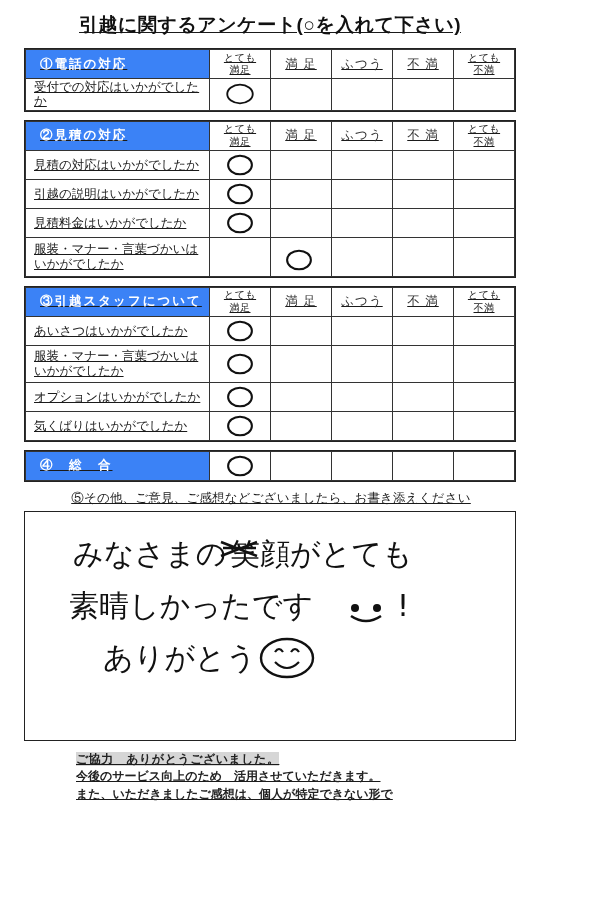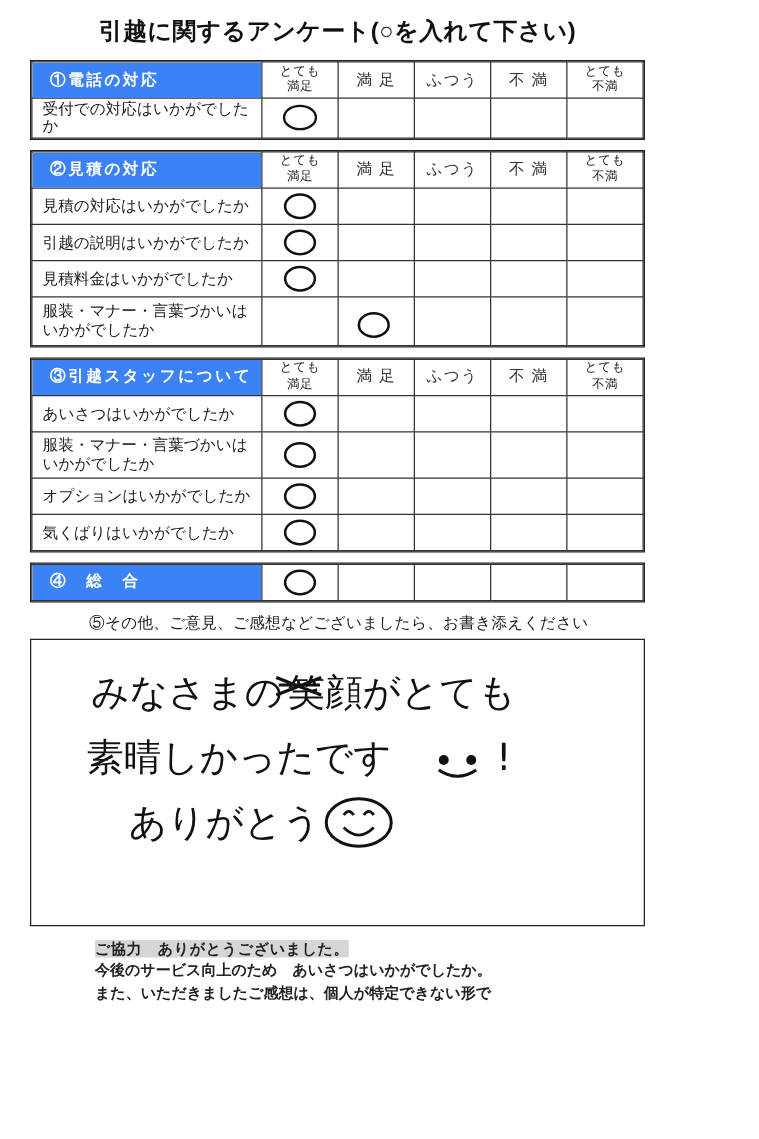--- a/index.html
+++ b/index.html
@@ -14,20 +14,21 @@
     font-family: "Liberation Sans", sans-serif;
     color: #1a1a1a;
     overflow: hidden;
   }
   .page {
     position: relative;
     width: 540px;
     height: 911px;
     box-sizing: border-box;
     padding: 0 24px;
+    text-decoration: underline;
   }
   .title {
     text-align: center;
     font-size: 19px;
     font-weight: bold;
     letter-spacing: 0.5px;
     padding-top: 12px;
     padding-bottom: 10px;
     color: #111;
   }
@@ -350,17 +351,17 @@
 
       <ellipse cx="262" cy="146" rx="26" ry="19" fill="none" stroke="#111" stroke-width="2.4"></ellipse>
       <path d="M250 140 q4 -6 8 0" stroke="#111" stroke-width="2.2" fill="none"></path>
       <path d="M266 140 q4 -6 8 0" stroke="#111" stroke-width="2.2" fill="none"></path>
       <path d="M250 150 q12 12 24 0" stroke="#111" stroke-width="2.2" fill="none"></path>
     </svg>
   </div>
 
   <div class="footer">
     <div class="first"><span class="hl">ご協力　ありがとうございました。</span></div>
-    <div><span>今後のサービス向上のため　あいさつはいかがでしたか。</span></div>
+    <div><span>今後のサービス向上のため　活用させていただきます。</span></div>
     <div><span>また、いただきましたご感想は、個人が特定できない形で</span></div>
   </div>
 
 </div>
 
 </body></html>

